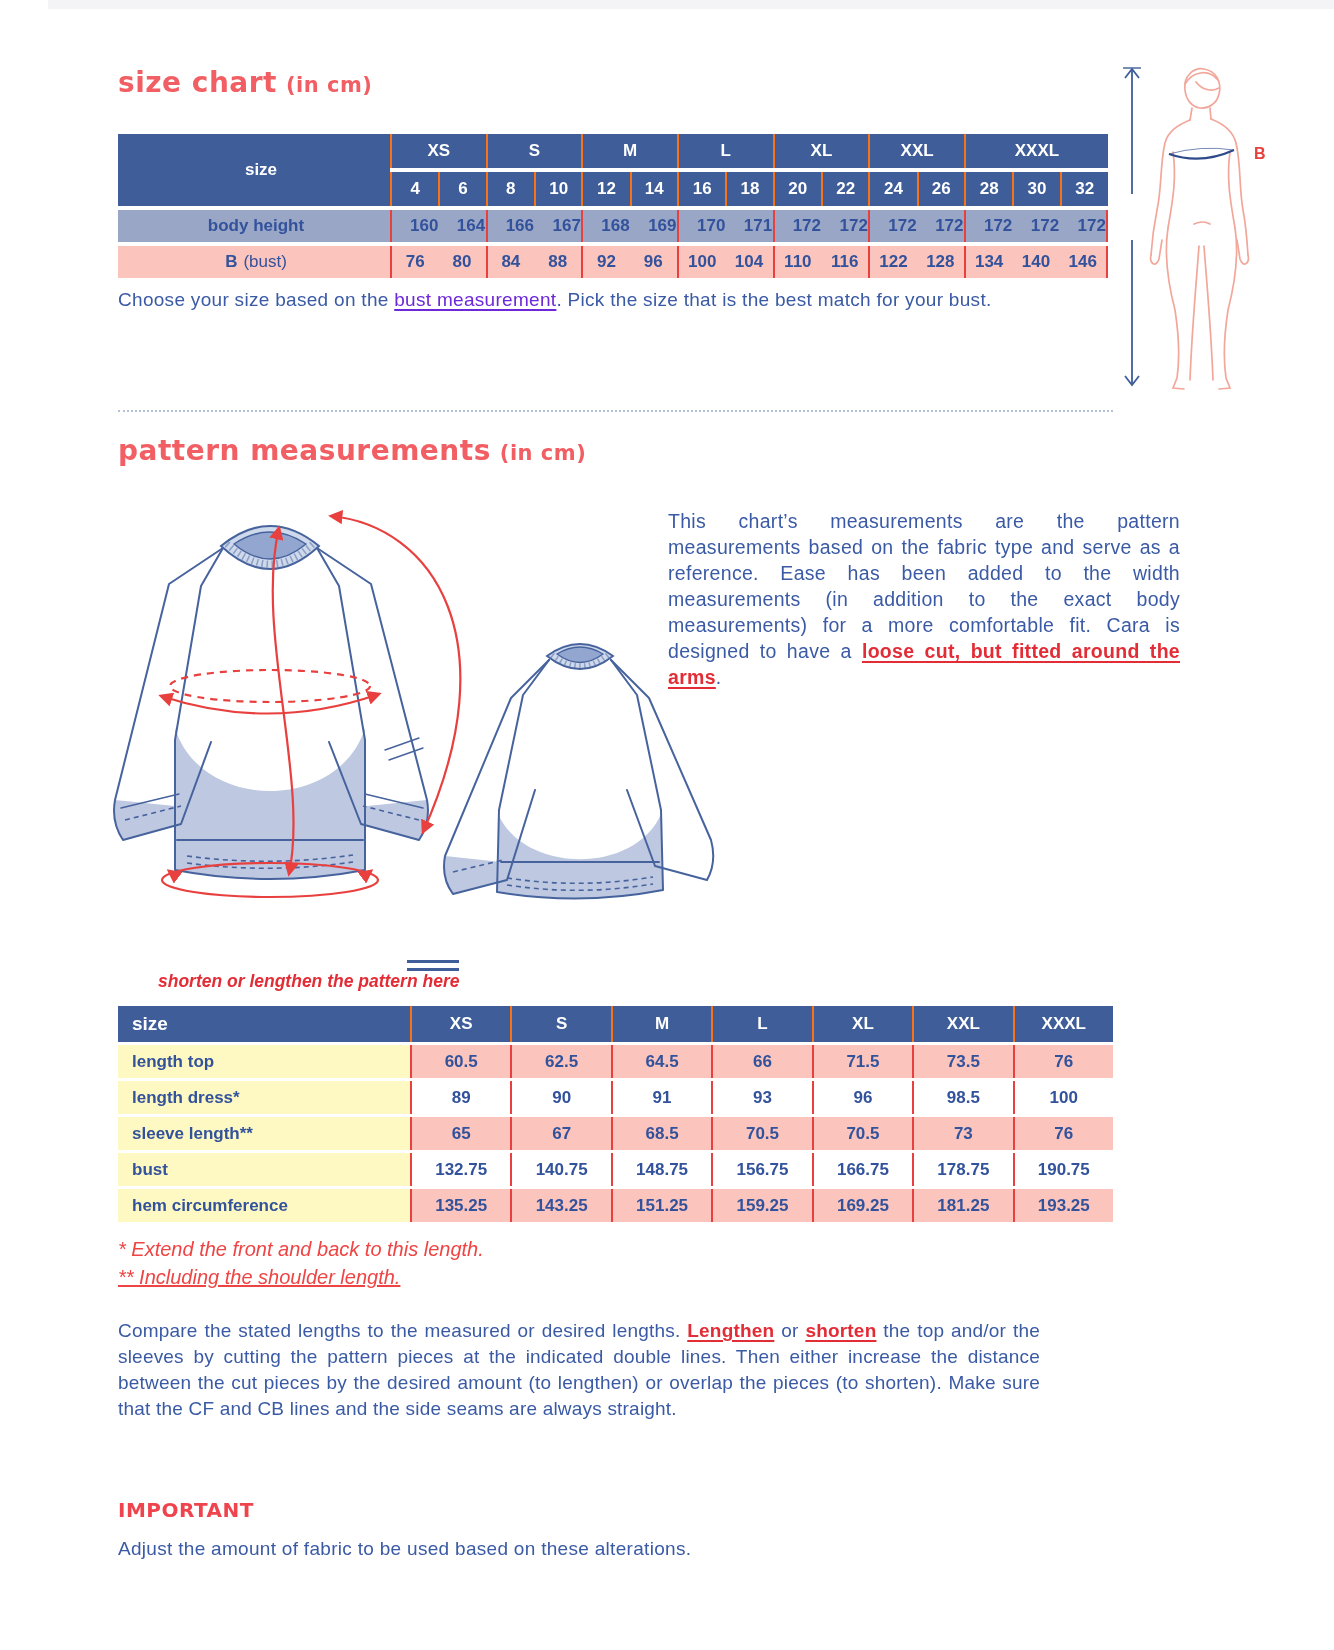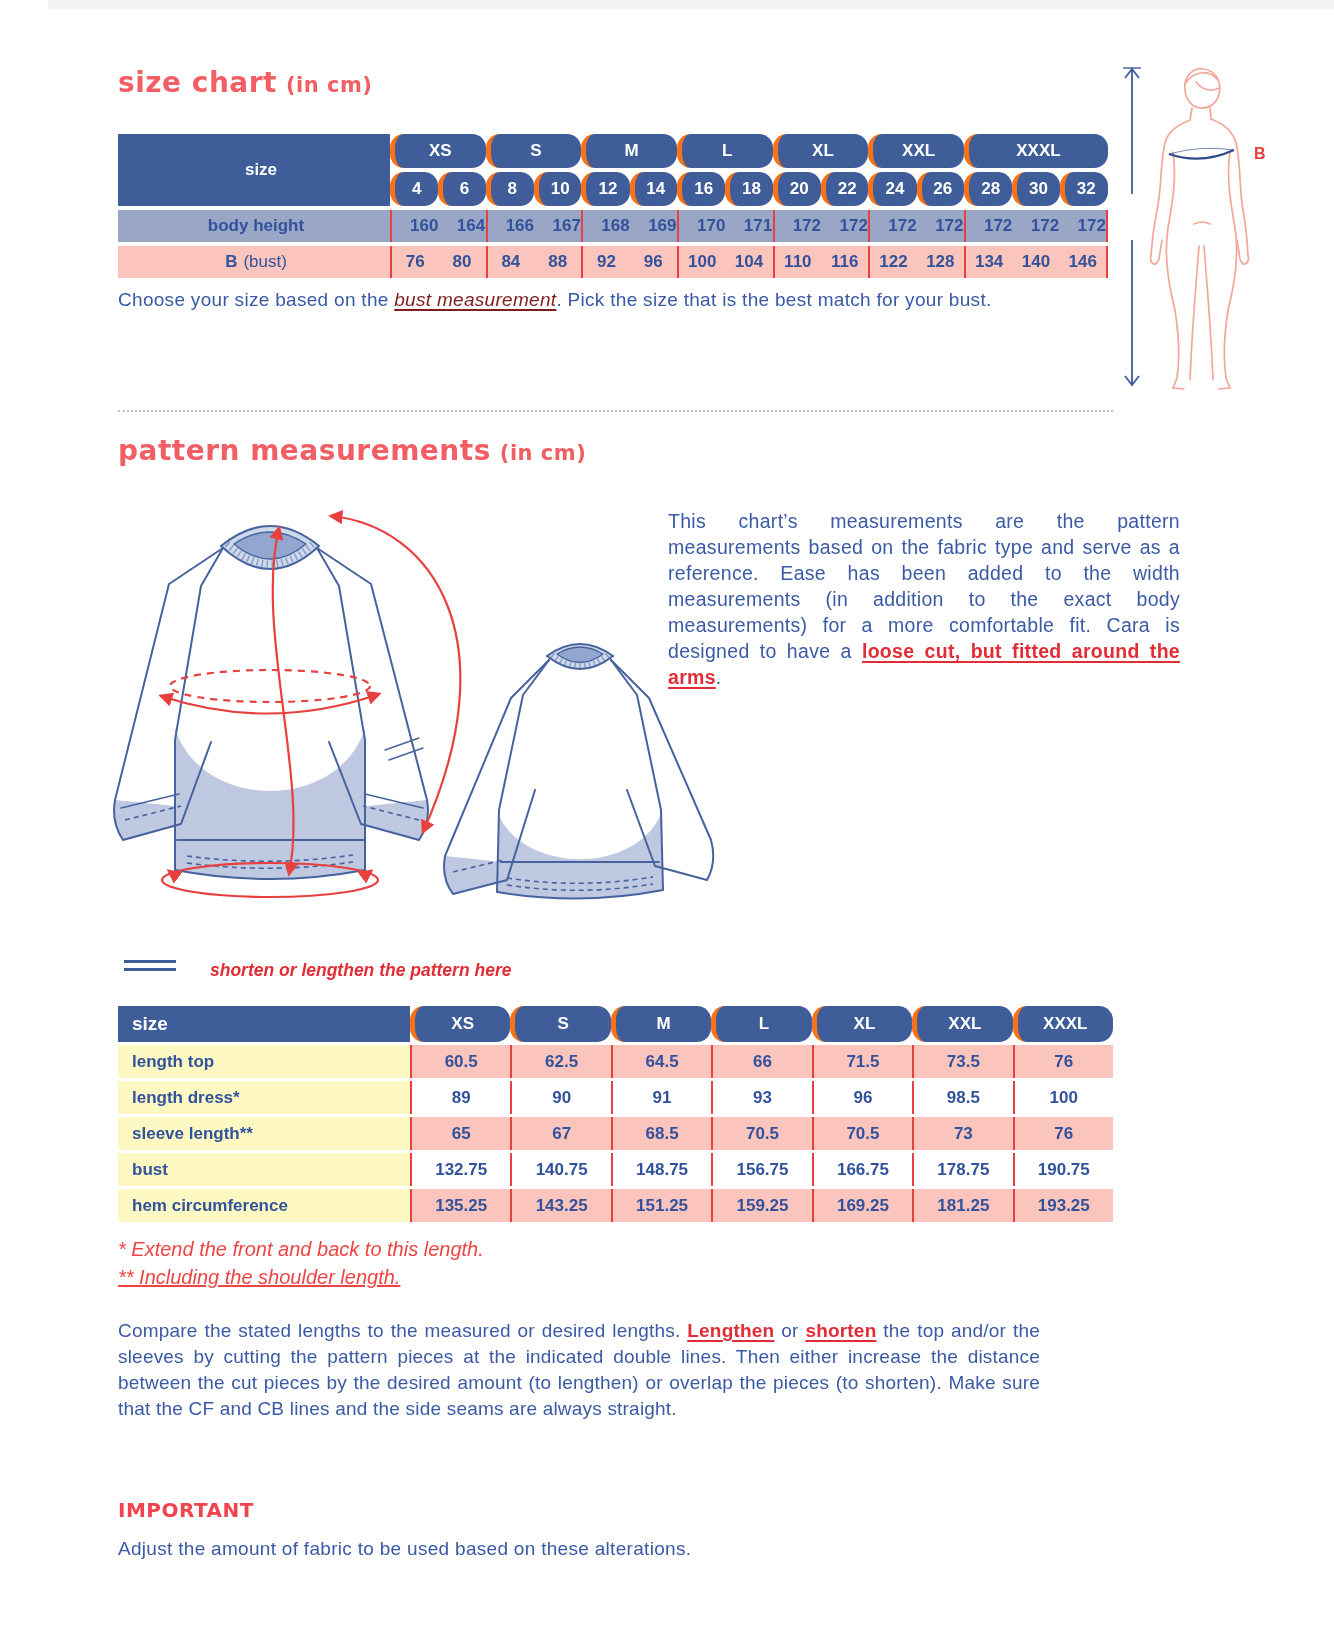--- a/index.html
+++ b/index.html
@@ -14,50 +14,50 @@
   .h .unit{font-size:21px;margin-left:9px;}
   #h1{top:66px;} #h2{top:434px;}
 
   
   .t1{position:absolute;left:70px;top:134px;width:990px;display:grid;
       grid-template-columns:272px repeat(15,1fr);
       grid-template-rows:34px 34px 32px 32px;row-gap:4px;}
   .t1 .cell{display:flex;align-items:center;justify-content:center;box-sizing:border-box;
       font-size:17px;font-weight:bold;}
   .hd{background:#3e5d99;color:#fff;}
-  .wg{border-left:5px solid #f97316;border-radius:14px;}
+  .wg{border-left:2px solid #f97316;}
   .corner{grid-row:1/3;grid-column:1;justify-content:flex-start;padding-left:14px;font-size:19px;}
   .grow{grid-row:1;} .srow{grid-row:2;}
   .bhrow{grid-row:3;background:#9aa6c6;color:#32529c;padding-left:18px;}
   .burow{grid-row:4;background:#fbc4bc;color:#32529c;}
   .lblcell{grid-column:1;justify-content:flex-start;padding-left:4px;}
   .bh-lbl{font-weight:normal;font-size:16px;}
   .bu-lbl{gap:6px;font-size:17px;}
   .bu-lbl .paren{font-weight:normal;}
   .rs{border-left:2px solid #e8403e;}
   .re{border-right:2px solid #e8403e;}
   .num{font-size:16.5px;}
 
   
   .choose{position:absolute;left:70px;top:286px;width:1005px;font-size:19px;line-height:27px;
           letter-spacing:.3px;}
-  .redlink{color:#7f1d1d;text-decoration:underline;text-underline-offset:3px;
-           text-decoration-thickness:2px;font-style:italic;}
+  .redlink{color:#6d28d9;text-decoration:underline;text-underline-offset:3px;
+           text-decoration-thickness:2px;}
   .boldred{color:#e22d36;font-weight:bold;text-decoration:underline;text-underline-offset:3px;
            text-decoration-thickness:2px;}
 
   .dots{position:absolute;left:70px;top:410px;width:995px;height:0;
         border-top:2px dotted #b4c0d6;}
 
   
   .para1{position:absolute;left:620px;top:508px;width:512px;font-size:19.5px;line-height:26px;
          text-align:justify;letter-spacing:.3px;word-spacing:2px;}
 
   
-  .legend{position:absolute;left:76px;top:960px;display:flex;align-items:flex-start;}
+  .legend{position:absolute;left:76px;top:960px;display:flex;align-items:flex-end;flex-direction:column;}
   .dbl{width:52px;}
   .dbl div{height:0;border-top:3px solid #3e5d99;}
   .dbl div + div{margin-top:5px;}
   .legend .txt{margin-left:34px;font-style:italic;color:#e22d36;font-size:17.5px;font-weight:bold;}
 
   
   .t2{position:absolute;left:70px;top:1006px;width:995px;display:grid;
       grid-template-columns:292px repeat(7,1fr);
       grid-template-rows:36px repeat(5,33px);row-gap:3px;}
   .t2 .cell{display:flex;align-items:center;justify-content:center;box-sizing:border-box;

